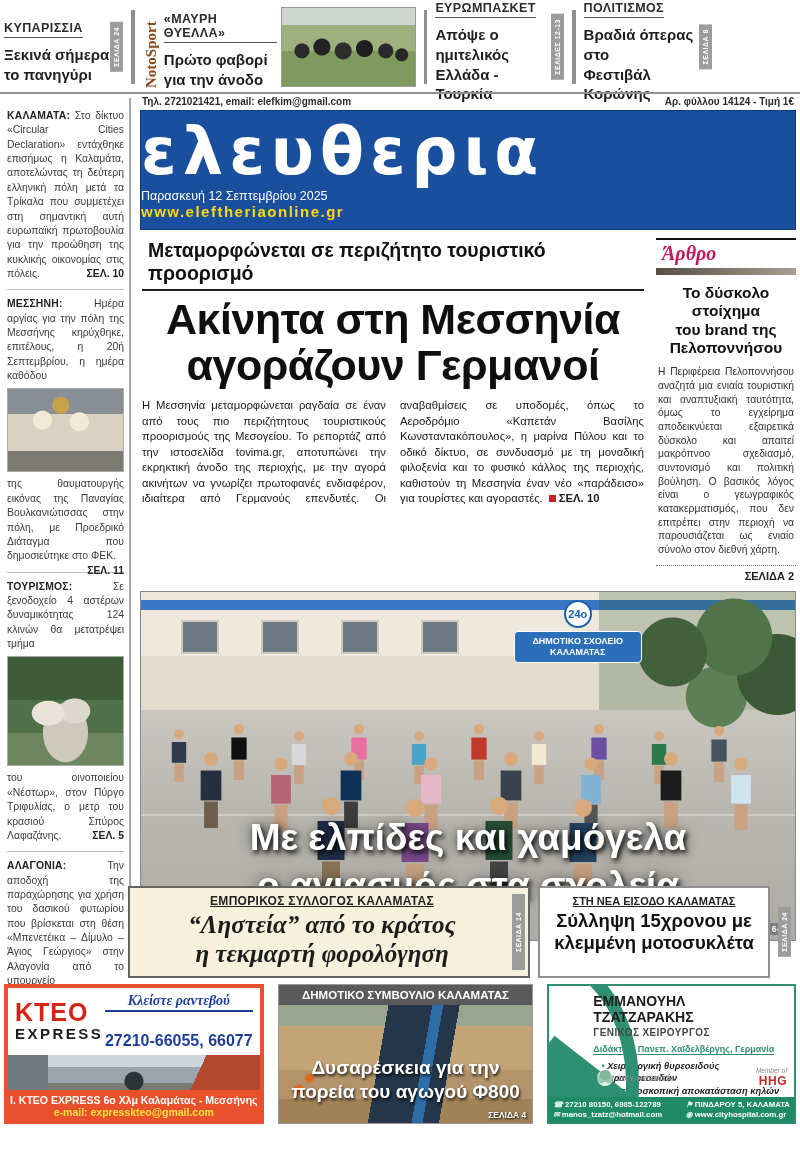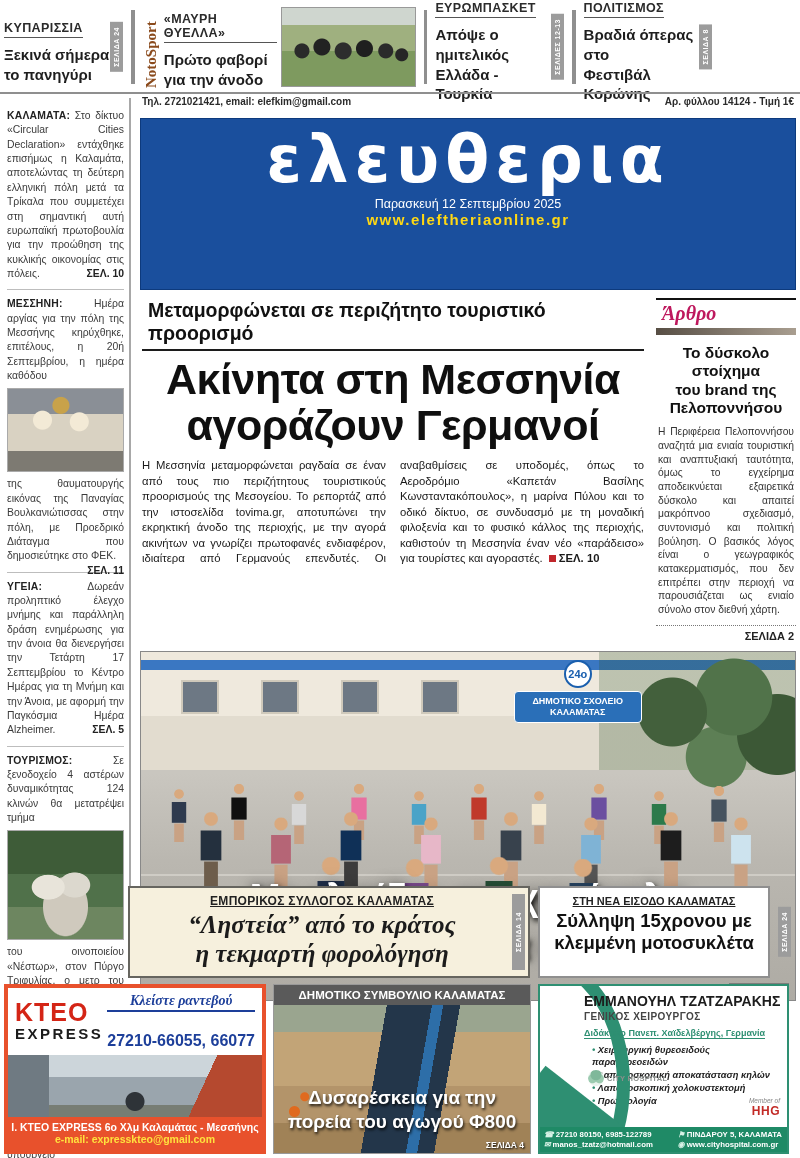--- a/index.html
+++ b/index.html
@@ -43,21 +43,21 @@
       linear-gradient(180deg,#8a8f96 0 30%, #d9d2c2 30% 75%, #7d7a72 75% 100%);}
   .ph-winery{height:110px !important;background:
       radial-gradient(ellipse at 35% 52%, #e8e4da 0 16px, transparent 17px),
       radial-gradient(ellipse at 58% 50%, #dcd8ce 0 15px, transparent 16px),
       radial-gradient(ellipse at 50% 70%, #cfc9bd 0 22px, transparent 23px),
       linear-gradient(180deg,#3e5c38 0 40%, #50714a 40% 70%, #6d8660 70% 100%);}
 
   
   .maincol{position:absolute;left:140px;top:96px;width:656px;}
   .contact-row{display:flex;justify-content:space-between;font-size:10px;font-weight:bold;color:#2b2b2b;padding:0 2px;}
-  .mast{margin-top:11px;height:172px;background:#1a4f9d;border:1px solid #0d3a7d;text-align:center;box-sizing:border-box;}
+  .mast{margin-top:3px;height:120px;background:#1a4f9d;border:1px solid #0d3a7d;text-align:left;box-sizing:border-box;}
   .mast .logo{font-family:"DejaVu Sans",sans-serif;font-weight:bold;color:#fff;font-size:64px;
               letter-spacing:6px;line-height:1.28;transform:scaleY(1.04);}
   .mast .date{font-size:12.5px;font-weight:normal;color:#fff;margin-top:-4px;}
   .mast .url{font-size:15px;font-weight:bold;color:#ffd813;letter-spacing:1.5px;}
 
   
   .story-row{display:flex;gap:10px;margin-top:8px;}
   .lead{width:506px;}
   .kicker{font-size:19.5px;font-weight:bold;color:#111;border-bottom:2px solid #1c1c1c;
           padding:1px 4px 4px 6px;margin:0 2px 6px;}
@@ -110,21 +110,21 @@
             padding:6px 24px 4px 10px;text-align:center;}
   .commerce h4{margin:0 0 3px;font-size:12px;text-decoration:underline;letter-spacing:.3px;color:#222;}
   .commerce .hl{font-family:"Liberation Serif",serif;font-style:italic;font-weight:bold;font-size:25px;
                 line-height:1.14;color:#1b1b1b;}
   .commerce .vtab{position:absolute;right:3px;top:6px;bottom:6px;align-self:auto;}
   .police{position:relative;width:232px;border:2px solid #8f8f8f;box-sizing:border-box;padding:7px 6px;text-align:center;background:#fff;}
   .police h4{margin:0 0 3px;font-size:11px;text-decoration:underline;color:#222;}
   .police .hl{font-size:18.5px;font-weight:bold;line-height:1.18;color:#111;}
 
   
-  .row2{position:absolute;left:4px;top:984px;width:792px;height:170px;display:flex;gap:7px;}
+  .row2{position:absolute;left:4px;top:984px;width:792px;height:140px;display:flex;gap:14px;}
   
   .kteo{width:262px;background:#e8512c;padding:4px;box-sizing:border-box;display:flex;flex-direction:column;}
   .kteo-top{background:#fff;display:flex;justify-content:space-between;align-items:center;padding:5px 7px;}
   .kteo-logo .l1{font-size:25px;font-weight:bold;color:#d42516;letter-spacing:1px;line-height:.95;}
   .kteo-logo .l2{font-size:15px;font-weight:bold;color:#1b1b1b;letter-spacing:2.5px;}
   .kteo-right{text-align:center;}
   .kteo-right .cta{font-family:"Liberation Serif",serif;font-style:italic;font-weight:bold;font-size:14px;
                    color:#1d3f9a;border-bottom:2px solid #1d3f9a;padding-bottom:1px;}
   .kteo-right .tel{font-size:16px;font-weight:bold;color:#1d3f9a;margin-top:20px;}
   .kteo-photo{height:62px;background:
@@ -218,25 +218,20 @@
       <b class="pg">ΣΕΛ. 10</b>
     </div>
     <div class="sb-item">
       <b class="lead">ΜΕΣΣΗΝΗ:</b>
       <span>Ημέρα αργίας για την πόλη της Μεσσήνης κηρύχθηκε, επιτέλους, η 20ή Σεπτεμβρίου, η ημέρα καθόδου</span>
       <div class="sb-photo ph-procession"></div>
       <span>της θαυματουργής εικόνας της Παναγίας Βουλκανιώτισσας στην πόλη, με Προεδρικό Διάταγμα που δημοσιεύτηκε στο ΦΕΚ.</span>
       <b class="pg">ΣΕΛ. 11</b>
     </div>
     <div class="sb-item">
-      <b class="lead">ΥΓΕΙΑ:</b>
-      <span>Δωρεάν προληπτικό έλεγχο μνήμης και παράλληλη δράση ενημέρωσης για την άνοια θα διενεργήσει την Τετάρτη 17 Σεπτεμβρίου το Κέντρο Ημέρας για τη Μνήμη και την Άνοια, με αφορμή την Παγκόσμια Ημέρα Alzheimer.</span>
-      <b class="pg">ΣΕΛ. 5</b>
-    </div>
-    <div class="sb-item">
       <b class="lead">ΤΟΥΡΙΣΜΟΣ:</b>
       <span>Σε ξενοδοχείο 4 αστέρων δυναμικότητας 124 κλινών θα μετατρέψει τμήμα</span>
       <div class="sb-photo ph-winery"></div>
       <span>του οινοποιείου «Νέστωρ», στον Πύργο Τριφυλίας, ο μετρ του κρασιού Σπύρος Λαφαζάνης.</span>
       <b class="pg">ΣΕΛ. 5</b>
     </div>
     <div class="sb-item">
       <b class="lead">ΑΛΑΓΟΝΙΑ:</b>
       <span>Την αποδοχή της παραχώρησης για χρήση του δασικού φυτωρίου που βρίσκεται στη θέση «Μπενετέικα – Δίμυλο – Άγιος Γεώργιος» στην Αλαγονία από το υπουργείο Περιβάλλοντος και Ενέργειας στο Δήμο Καλαμάτας ενέκρινε ομόφωνα το Δημοτικό Συμβούλιο.</span>
       

